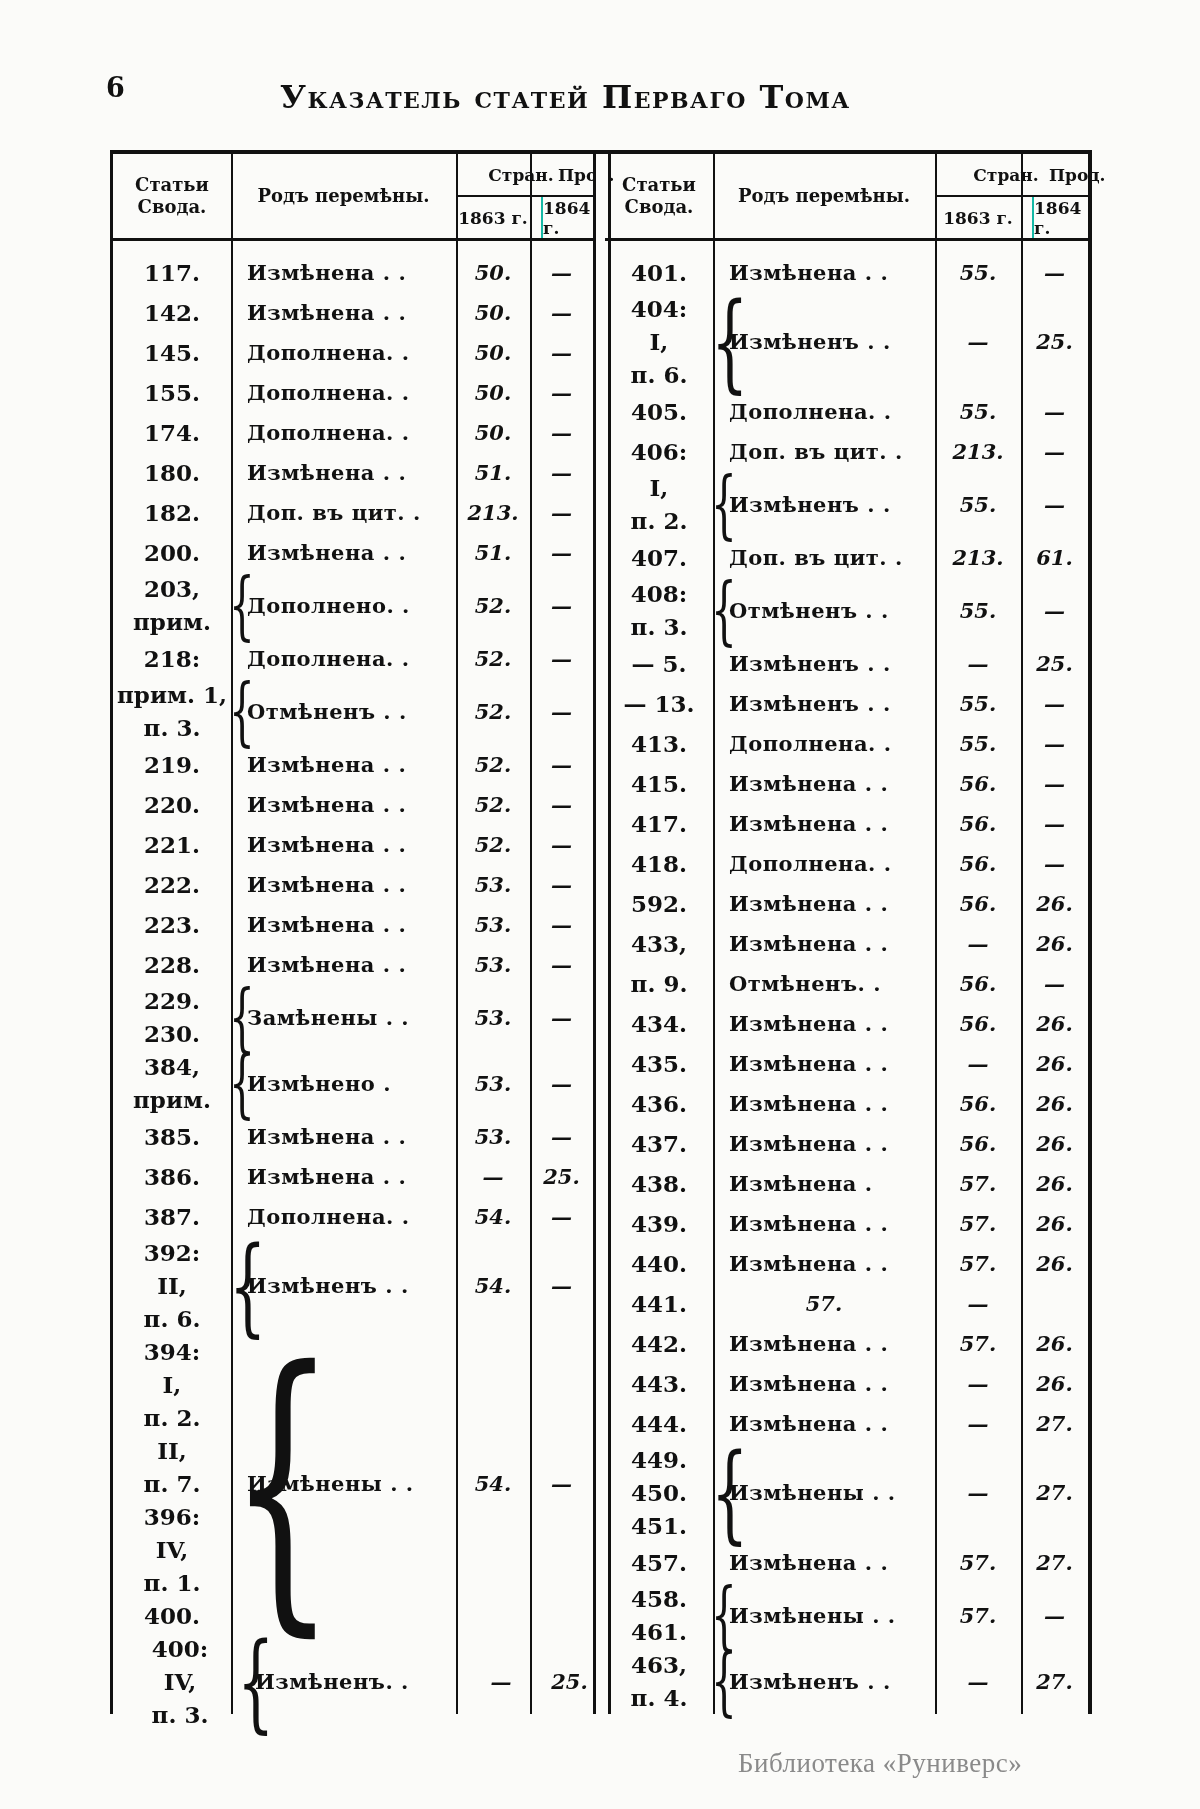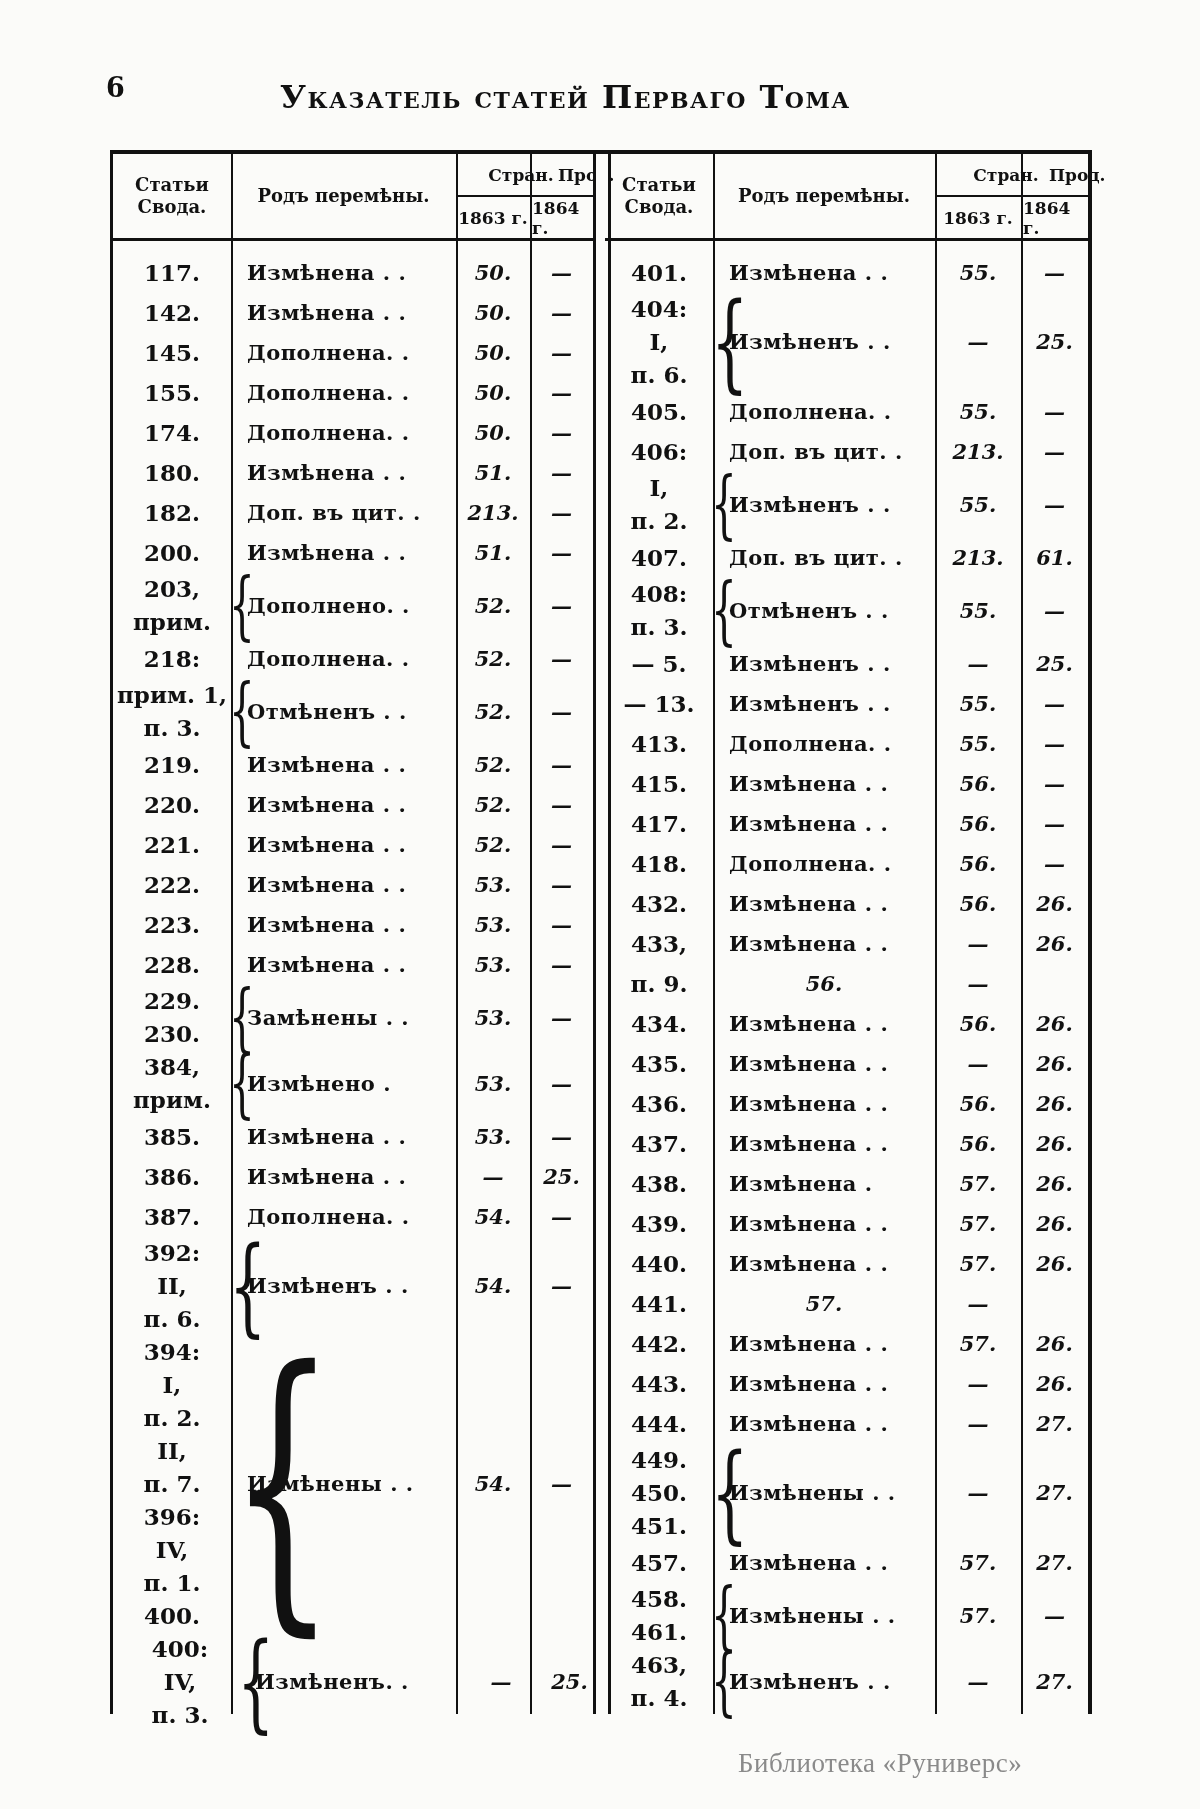--- a/index.html
+++ b/index.html
@@ -47,21 +47,21 @@
   }
   .pages-head{display:flex;flex-direction:column;justify-content:stretch;}
   .tier{display:flex;flex:1;}
   .tier1{border-bottom:2px solid #111;padding-left:28px;}
   .tier span{
     flex:1;display:flex;align-items:center;justify-content:center;
     font-weight:bold;font-size:17px;
   }
   .half-left  .tier span:first-child{flex:0 0 74px;}
   .half-right .tier span:first-child{flex:0 0 86px;}
-  .tier2 span:last-child{border-left:2px solid #7f1d1d;}
+  .tier2 span:last-child{border-left:2px solid #14b8a6;margin-left:11px;}
 
   .rows{
     position:absolute;left:0;right:0;top:84px;bottom:0;
     display:flex;flex-direction:column;padding-top:14px;box-sizing:border-box;
   }
   .row{display:grid;align-items:center;flex:none;}
   .half-left  .row{grid-template-columns:118px 225px 74px 63px;}
   .half-right .row{grid-template-columns:108px 222px 86px 67px;}
   .cell{box-sizing:border-box;}
   .art{
@@ -551,41 +551,44 @@
             <div class="art-line">418.</div>
           </div>
           <div class="cell action">
             <span>Дополнена. .</span>
           </div>
           <div class="cell p63">56.</div>
           <div class="cell p64">—</div>
         </div>
         <div class="row" style="min-height: 40px;">
           <div class="cell art">
-            <div class="art-line">432.</div>
+            <div class="art-line">592.</div>
           </div>
           <div class="cell action">
             <span>Измѣнена . .</span>
           </div>
           <div class="cell p63">56.</div>
           <div class="cell p64">26.</div>
         </div>
         <div class="row" style="min-height: 40px;">
           <div class="cell art">
             <div class="art-line">433,</div>
           </div>
           <div class="cell action">
             <span>Измѣнена . .</span>
           </div>
           <div class="cell p63">—</div>
           <div class="cell p64">26.</div>
         </div>
         <div class="row" style="min-height: 40px;">
           <div class="cell art">
             <div class="art-line">п. 9.</div>
+          </div>
+          <div class="cell action">
+            <span>Отмѣненъ. .</span>
           </div>
           <div class="cell p63">56.</div>
           <div class="cell p64">—</div>
         </div>
         <div class="row" style="min-height: 40px;">
           <div class="cell art">
             <div class="art-line">434.</div>
           </div>
           <div class="cell action">
             <span>Измѣнена . .</span>

